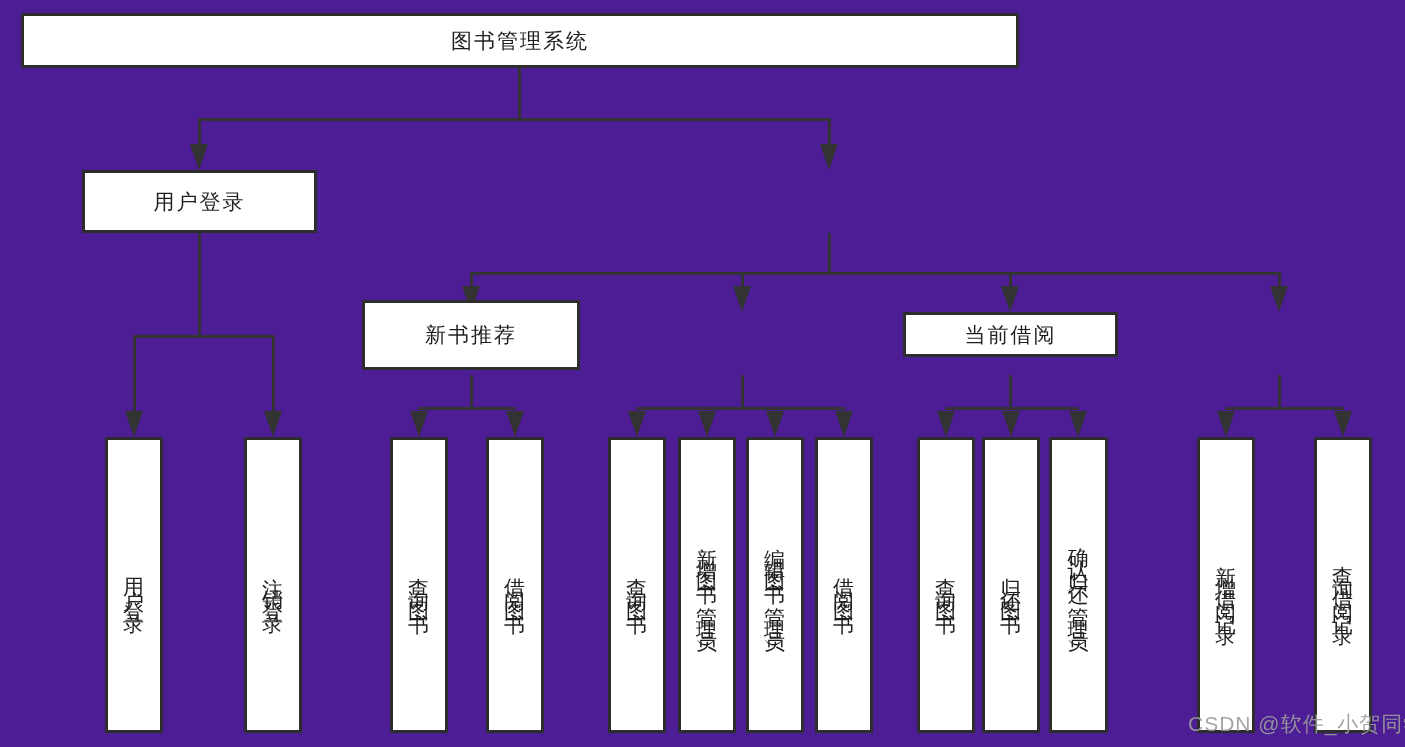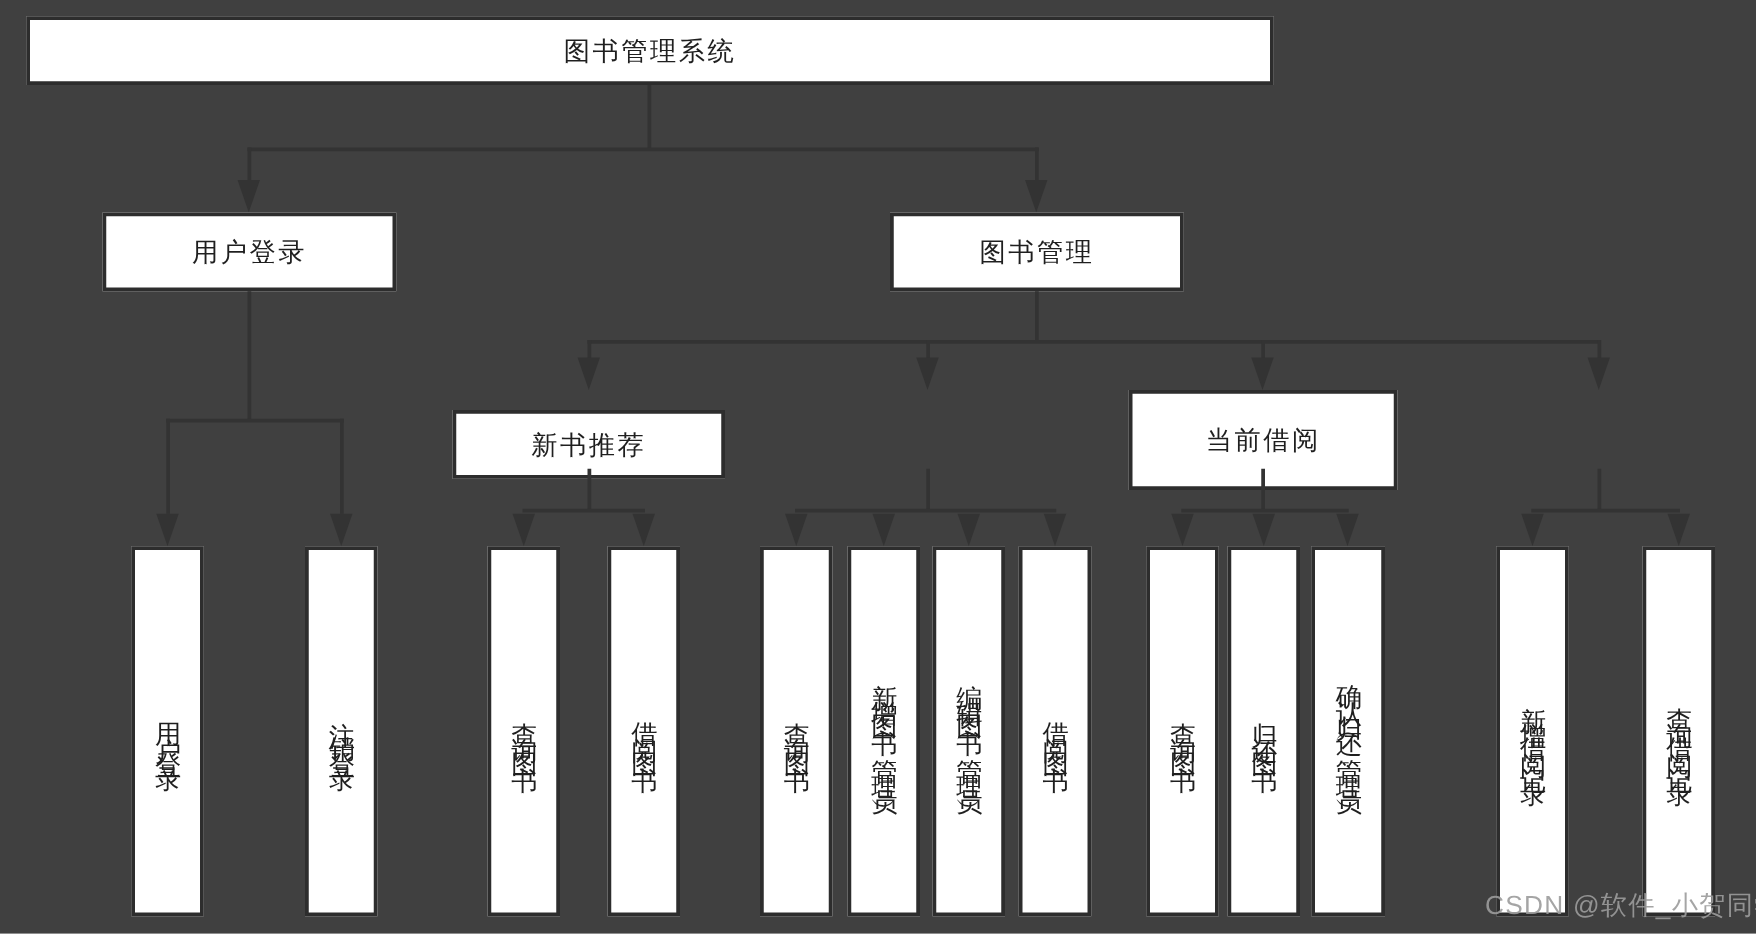--- a/index.html
+++ b/index.html
@@ -1,20 +1,20 @@
 <!DOCTYPE html>
 <html><head>
 <meta charset="utf-8">
 <style>
   html, body { margin: 0; padding: 0; background: #ffffff; }
   #canvas {
     position: relative;
     width: 1405px;
     height: 747px;
-    background: #404040;
+    background: #4c1d95;
     overflow: hidden;
     font-family: "Liberation Sans", "DejaVu Sans", sans-serif;
   }
   .box {
     position: absolute;
     box-sizing: border-box;
     background: #ffffff;
     border: 3px solid #2d2d2d;
     display: flex;
     align-items: center;
@@ -67,46 +67,43 @@
   <div class="vl" style="left:518px;top:68px;height:52px"></div>
   <div class="hl" style="left:198px;top:118px;width:633px"></div>
   <div class="vl" style="left:198px;top:118px;height:34px"></div>
   <div class="vl" style="left:828px;top:118px;height:34px"></div>
   <div class="arr" style="left:190px;top:144px"></div>
   <div class="arr" style="left:820px;top:144px"></div>
 
   <div class="box" style="left:82px;top:170px;width:235px;height:63px">
     <span class="htext">用户登录</span>
   </div>
-  <div class="box" style="left:712px;top:170px;width:235px;height:63px">
-    <span class="htext">图书管理</span>
-  </div>
 
   <div class="vl" style="left:198px;top:233px;height:104px"></div>
   <div class="hl" style="left:133px;top:335px;width:142px"></div>
   <div class="vl" style="left:133px;top:335px;height:76px"></div>
   <div class="vl" style="left:272px;top:335px;height:76px"></div>
   <div class="arr" style="left:125px;top:411px"></div>
   <div class="arr" style="left:264px;top:411px"></div>
 
   <div class="vl" style="left:828px;top:233px;height:41px"></div>
   <div class="hl" style="left:470px;top:272px;width:810px"></div>
   <div class="vl" style="left:470px;top:272px;height:20px"></div>
   <div class="vl" style="left:741px;top:272px;height:20px"></div>
   <div class="vl" style="left:1009px;top:272px;height:20px"></div>
   <div class="vl" style="left:1278px;top:272px;height:20px"></div>
   <div class="arr" style="left:462px;top:286px"></div>
   <div class="arr" style="left:733px;top:286px"></div>
   <div class="arr" style="left:1001px;top:286px"></div>
   <div class="arr" style="left:1270px;top:286px"></div>
 
-  <div class="box" style="left:362px;top:328px;width:218px;height:55px">
+  <div class="box" style="left:362px;top:300px;width:218px;height:70px">
     <span class="htext">新书推荐</span>
   </div>
-  <div class="box" style="left:903px;top:312px;width:215px;height:80px">
+  <div class="box" style="left:903px;top:312px;width:215px;height:45px">
     <span class="htext">当前借阅</span>
   </div>
 
   <div class="vl" style="left:470px;top:375px;height:34px"></div>
   <div class="hl" style="left:418px;top:407px;width:98px"></div>
   <div class="arr" style="left:410px;top:411px"></div>
   <div class="arr" style="left:506px;top:411px"></div>
 
   <div class="vl" style="left:741px;top:375px;height:34px"></div>
   <div class="hl" style="left:636px;top:407px;width:209px"></div>

